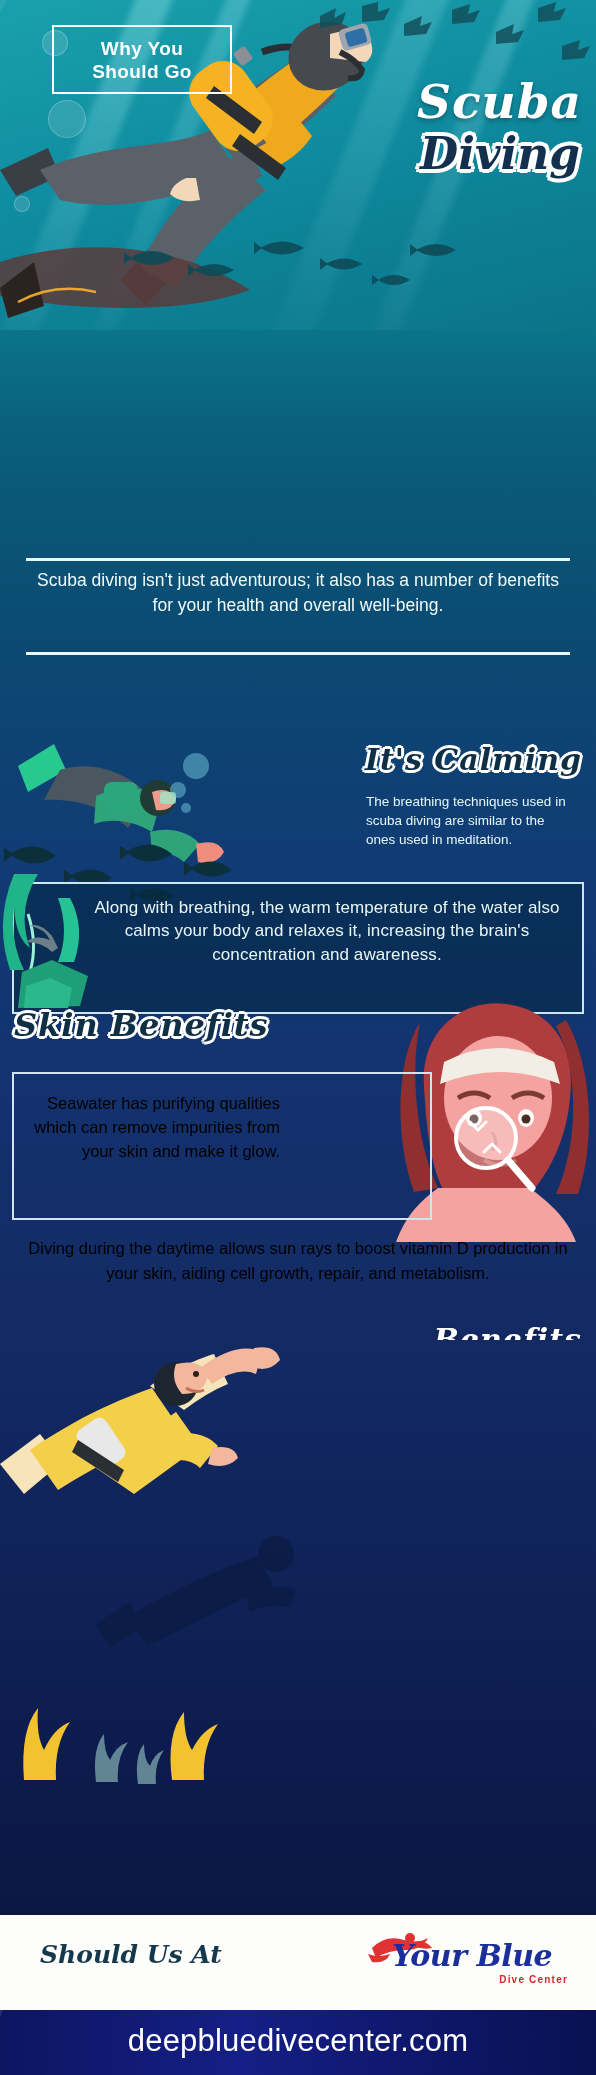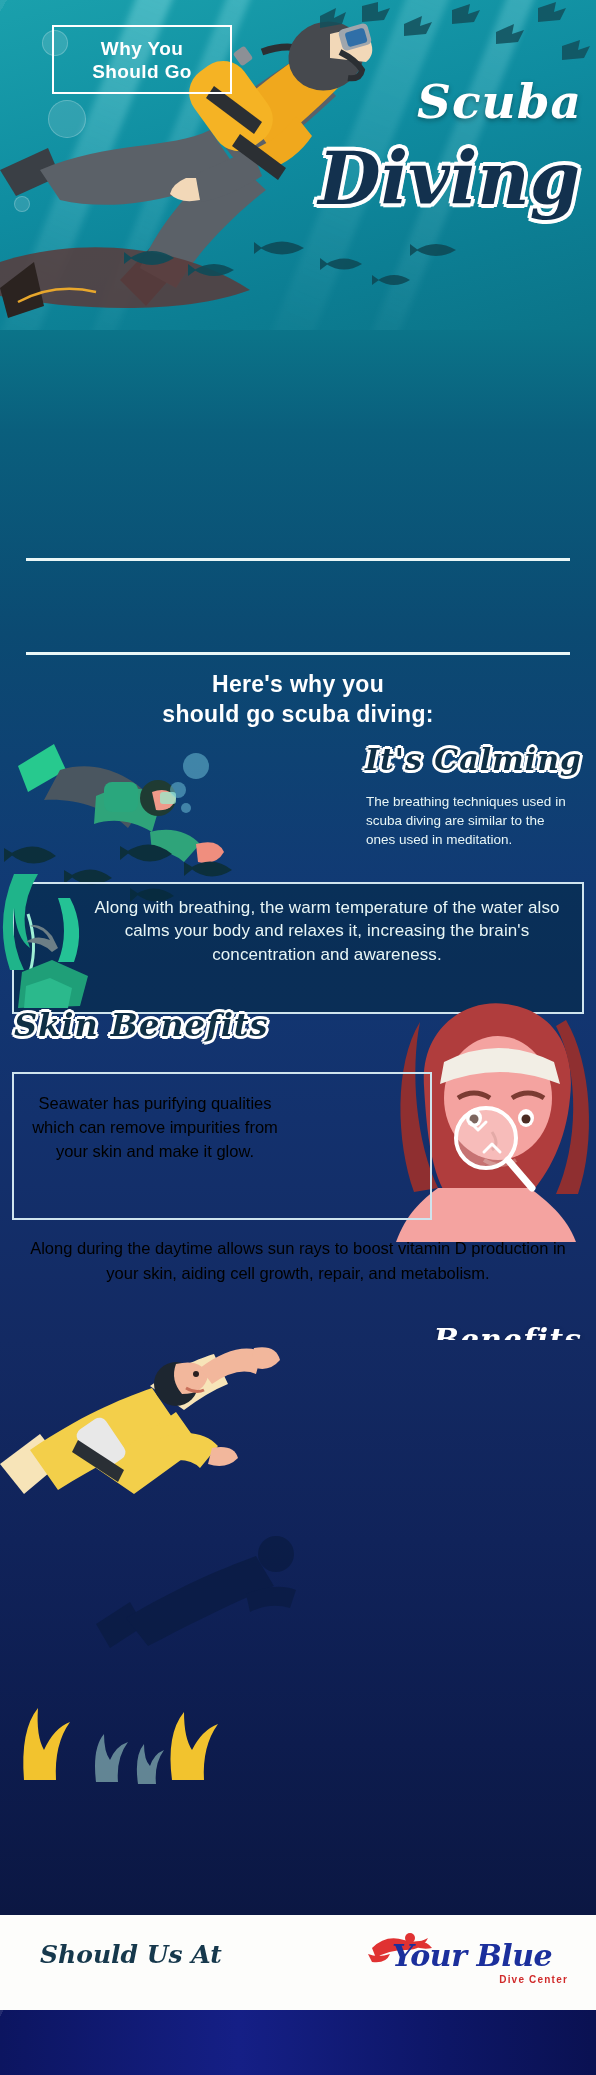--- a/index.html
+++ b/index.html
@@ -55,25 +55,25 @@
     text-align:center;
   }
 
   
   #titlebox { position:absolute; left:52px; top:25px; width:180px; height:69px;
      border:2.5px solid #fff; }
   #titlebox .ttxt { position:absolute; left:50%; top:50%; transform:translate(-50%,-50%);
      width:210px; text-align:center; color:#fff; font-weight:bold; font-size:19px; line-height:1.22;
      letter-spacing:.4px; white-space:pre-line; }
   #scubaWord { position:absolute; right:14px; top:74px; font-size:47px; }
-  #divingWord { position:absolute; right:16px; top:128px; font-size:72px;
+  #divingWord { position:absolute; right:16px; top:128px; font-size:44px;
      font-family:"DejaVu Serif", serif; font-style:italic; font-weight:bold;
      color:#13314e;
      text-shadow: -3px -3px 0 #fff, 3px -3px 0 #fff, -3px 3px 0 #fff, 3px 3px 0 #fff,
-                  0 -4px 0 #fff, 0 4px 0 #fff, -4px 0 0 #fff, 4px 0 0 #fff; margin-top: 8px; }
+                  0 -4px 0 #fff, 0 4px 0 #fff, -4px 0 0 #fff, 4px 0 0 #fff; }
 
   
   #introRule  { position:absolute; left:26px; top:228px; width:544px; height:2.5px; background:#eaf7f7; }
   #introTxt   { position:absolute; left:32px; top:238px; width:532px; font-size:17.5px; line-height:1.45;
                 text-align:center; color:#f0fbfb; }
   #introRule2 { position:absolute; left:26px; top:322px; width:544px; height:2.5px; background:#eaf7f7; }
 
   
   #heresWhy { position:absolute; left:0; top:340px; width:596px; text-align:center;
               font-size:23px; line-height:1.3; font-weight:bold; color:#fff; white-space:pre-line; letter-spacing:.3px; }
@@ -84,21 +84,21 @@
 
   
   #box1 { position:absolute; left:12px; top:552px; width:572px; height:132px;
           border:2.5px solid #cfe4ee; background:rgba(3,40,66,.55); }
   #box1 .t { position:absolute; left:70px; top:12px; width:486px; text-align:center; }
 
   
   #skinTitle { position:absolute; left:14px; top:676px; font-size:32px; }
   #box2 { position:absolute; left:12px; top:742px; width:420px; height:148px;
           border:2.5px solid #cfe4ee; }
-  #box2 .t { position:absolute; left:16px; top:18px; width:250px; text-align:center; font-size:16.5px; line-height:1.45; }
+  #box2 .t { position:absolute; left:16px; top:18px; width:250px; text-align:right; font-size:16.5px; line-height:1.45; }
 
   
   #vitd { position:absolute; left:26px; top:906px; width:544px; text-align:center; font-size:16.5px; line-height:1.5; }
 
   
   #physTitle { position:absolute; right:14px; top:992px; width:330px; text-align:right;
                font-size:30px; line-height:1.18; white-space:pre-line; }
 
   
   #visitUs { position:absolute; left:40px; top:1940px; font-size:25px;
@@ -192,24 +192,23 @@
       <div class="ttxt">Why You
 Should Go</div>
     </div>
     <div id="scubaWord" class="script-light">Scuba</div>
     <div id="divingWord">Diving</div>
   </div>
 
   <div class="sec" id="mid">
 
     <div id="introRule"></div>
+    <div id="introTxt">Scuba diving isn't just adventurous; it also has a number of benefits for your health and overall well-being.</div>
     <div id="introRule2"></div>
 
-    <div id="heresWhy">Here's why you
-should go scuba diving:</div>
 
     <svg class="art" style="left:0px; top:406px;" width="270" height="190" viewBox="0 0 270 190">
       <path d="M18 30 L54 8 L66 34 L28 56 Z" fill="#27c98e"></path>
       <path d="M60 34 C100 22 132 42 150 60 L128 92 C108 72 74 62 44 64 Z" fill="#4a5660"></path>
       <path d="M96 60 C120 48 146 50 162 62 L152 96 C132 84 112 82 94 88 Z" fill="#2fa47a"></path>
       <rect x="104" y="46" width="34" height="30" rx="8" fill="#2aa77d"></rect>
       <circle cx="158" cy="62" r="18" fill="#1f3b33"></circle>
       <path d="M152 56 q16 -6 24 6 q-4 14 -20 12 Z" fill="#ef9a8a"></path>
       <rect x="160" y="56" width="16" height="12" rx="3" fill="#9fe6c8" opacity=".8"></rect>
       <path d="M150 96 C170 90 190 96 200 108 l-16 18 q-14 -12 -32 -10 Z" fill="#2fa47a"></path>
@@ -265,21 +264,21 @@
       <path d="M128 158 L152 186" stroke="#fff" stroke-width="7" stroke-linecap="round"></path>
       <g stroke="#fff" stroke-width="3" stroke-linecap="round">
         <path d="M98 128 l-8 -8 M98 128 l8 -8 M112 142 l8 8 M112 142 l-8 8"></path>
       </g>
     </svg>
 
     <div id="box2">
       <div class="t">Seawater has purifying qualities which can remove impurities from your skin and make it glow.</div>
     </div>
 
-    <div id="vitd">Along during the daytime allows sun rays to boost vitamin D production in your skin, aiding cell growth, repair, and metabolism.</div>
+    <div id="vitd">Diving during the daytime allows sun rays to boost vitamin D production in your skin, aiding cell growth, repair, and metabolism.</div>
 
     <div id="physTitle" class="script-light">Benefits
 Your Physical
 Well-Being</div>
   </div>
 
   <div class="sec" id="deep">
 
     <svg class="art" style="left:0px; top:-10px;" width="290" height="250" viewBox="0 0 290 250">
       <path d="M0 134 L40 104 L62 132 L24 164 Z" fill="#f7e4b8"></path>
@@ -329,14 +328,15 @@
         <path d="M4 24 q10 4 22 0 q-4 10 -18 8 Z"></path>
         <circle cx="46" cy="8" r="5"></circle>
         <path d="M50 12 q12 -2 18 6 q-10 2 -18 -2 Z"></path>
       </g>
     </svg>
     <div id="logoName">Your Blue</div>
     <div id="logoSub">Dive Center</div>
   </div>
 
   <div class="sec" id="urlband"></div>
+  <div id="urlTxt">deepbluedivecenter.com</div>
 
 </div>
 
 </body></html>

